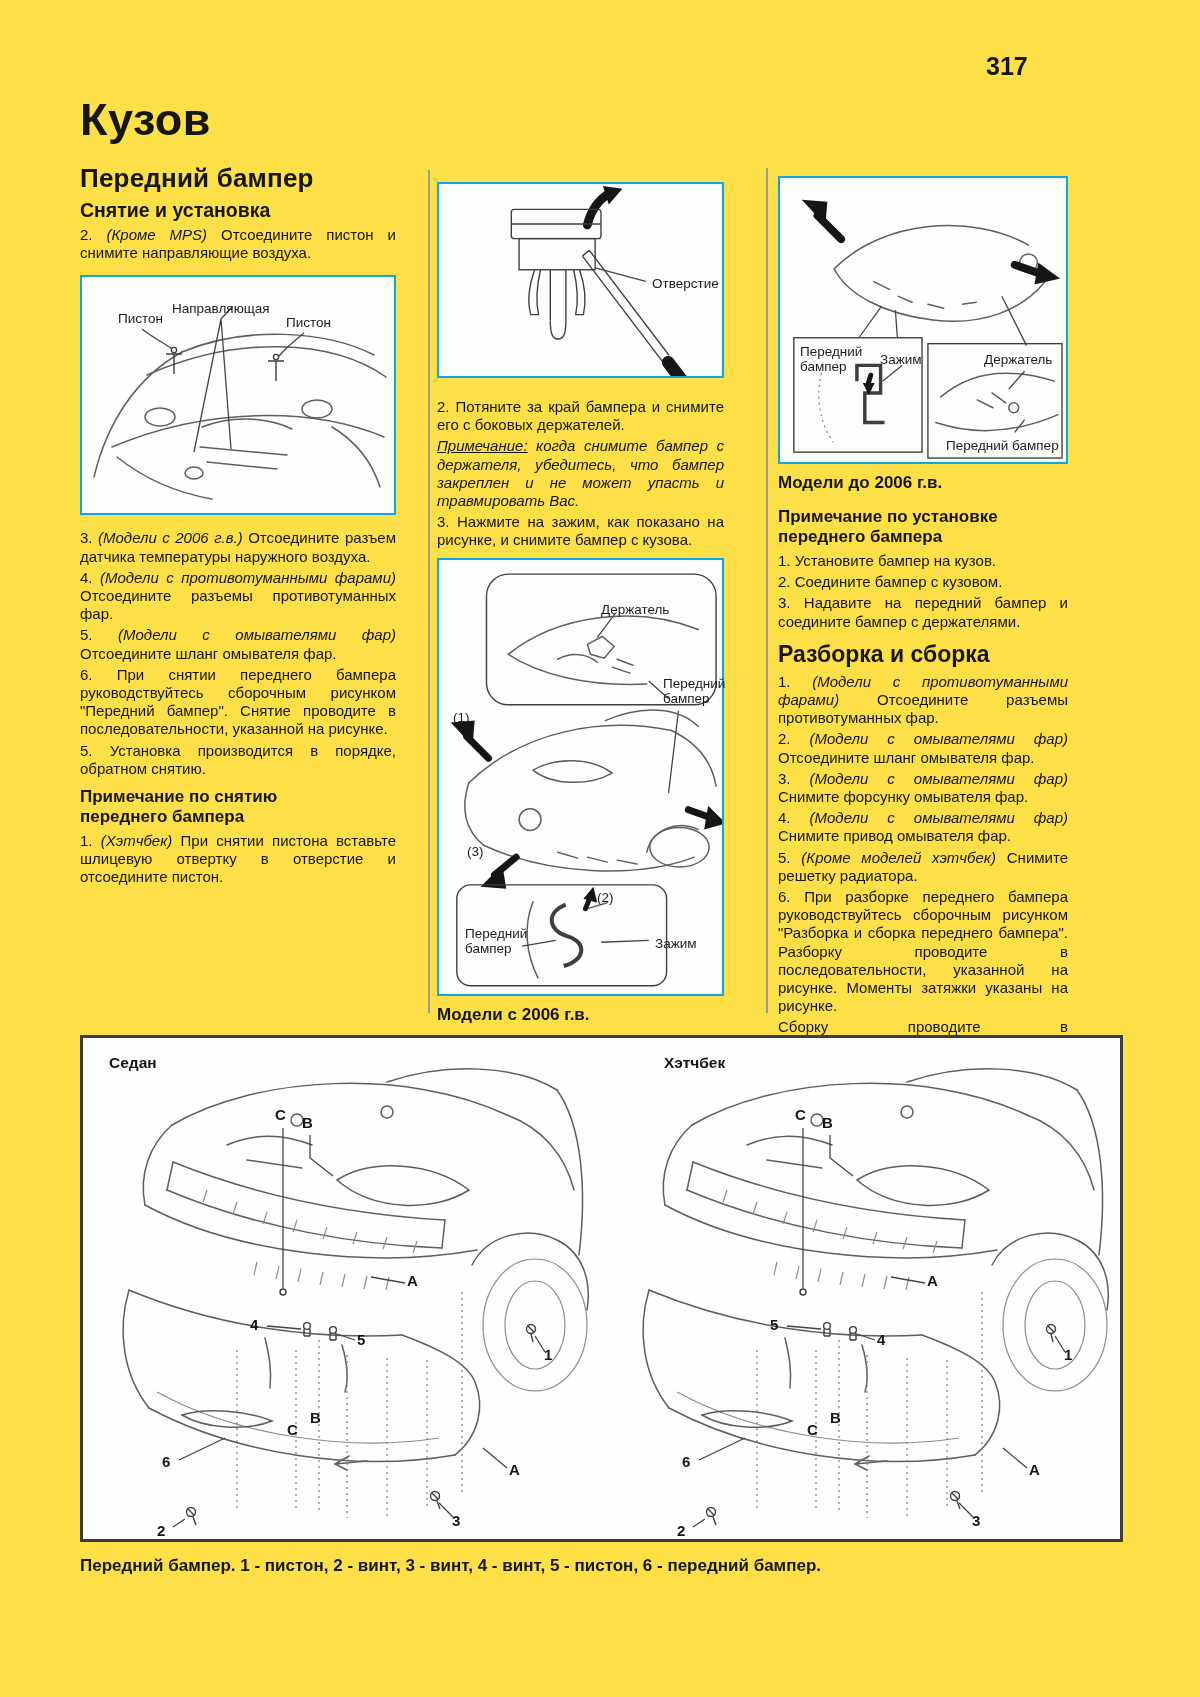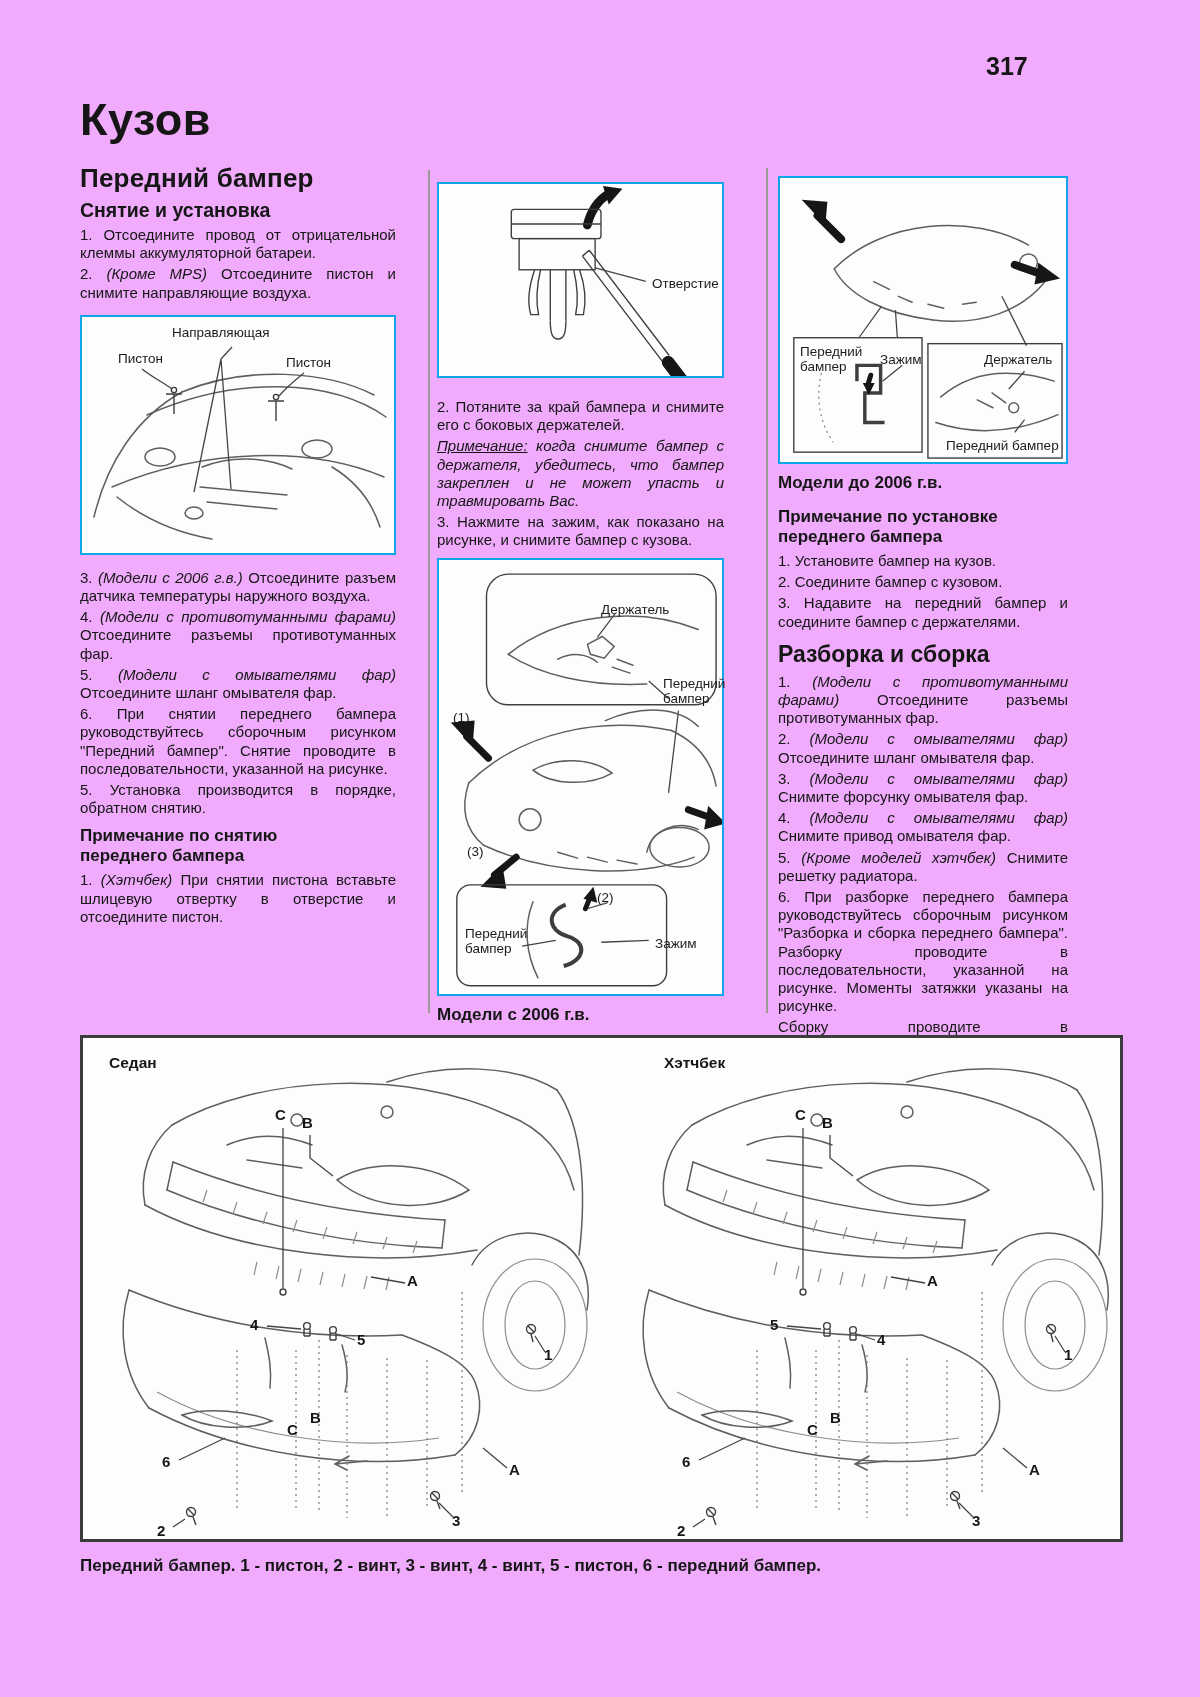--- a/index.html
+++ b/index.html
@@ -1,18 +1,18 @@
 <!DOCTYPE html>
 <html><head>
 <meta charset="utf-8">
 <style>
   *{margin:0;padding:0;box-sizing:border-box}
   html,body{width:1200px;height:1697px}
   body{position:relative;background:#f4f4f1;font-family:"Liberation Sans",sans-serif;color:#161616}
-  .page{position:absolute;inset:0;background:#f0abfc;overflow:hidden}
+  .page{position:absolute;inset:0;background:#fde047;overflow:hidden}
   .pagenum{position:absolute;left:986px;top:52px;font-size:25px;font-weight:700}
   .title{position:absolute;left:80px;top:94px;font-size:45px;font-weight:700;letter-spacing:.5px}
   .col{position:absolute}
   .h2{font-size:26px;font-weight:700;margin-bottom:5px;letter-spacing:.2px}
   .h3{font-size:19.5px;font-weight:700;margin-bottom:4px}
   .h4{font-size:17px;font-weight:700;line-height:20px;margin:9px 0 5px}
   .step{font-size:15px;line-height:18.2px;text-align:justify;margin-bottom:3px}
   .i{font-style:italic}
   .note-i{font-style:italic}
   .lead{font-style:italic;text-decoration:underline}
@@ -45,21 +45,20 @@
   <div class="pagenum">317</div>
   <div class="title">Кузов</div>
 
   <div class="sep" style="left:428px;top:170px;height:843px"></div>
   <div class="sep" style="left:766px;top:168px;height:845px"></div>
 
   <section class="col" style="left:80px;top:163px;width:316px">
     <h2 class="h2">Передний бампер</h2>
     <h3 class="h3">Снятие и установка</h3>
 
-    <p class="step"><span>1.</span> <span>Отсоедините провод от отрицательной клеммы аккумуляторной батареи.</span></p>
     <p class="step"><span>2.</span> <span class="i">(Кроме MPS)</span> <span>Отсоедините пистон и снимите направляющие воздуха.</span></p>
 
     <figure class="fig" style="height:240px;margin:13px 0 14px">
       <svg viewBox="0 0 312 236">
         <path class="s" d="M12,200 C25,145 55,100 100,75"></path>
         <path class="s" d="M65,98 C155,58 250,62 304,100"></path>
         <path class="s" d="M30,170 C125,130 230,130 302,160"></path>
         <path class="s" d="M100,75 C165,48 245,54 292,78"></path>
         <path class="s" d="M120,150 C150,138 185,140 210,152 M118,170 L205,178 M125,185 L195,192"></path>
         <ellipse class="s" cx="78" cy="140" rx="15" ry="9"></ellipse>
@@ -71,21 +70,21 @@
         <path class="s2" d="M139,42 L112,175 M139,42 L149,172"></path>
         <path class="s2" d="M60,52 C70,60 82,66 90,72"></path>
         <path class="s2" d="M222,56 C212,64 203,72 197,79"></path>
         <g class="sy">
           <path d="M84,77 L100,77 M92,77 L92,97"></path>
             <circle cx="92" cy="73" r="2.6"></circle>
           <path d="M186,84 L202,84 M194,84 L194,104"></path>
             <circle cx="194" cy="80" r="2.6"></circle>
         </g>
       </svg>
-      <span class="flabel" style="left:90px;top:8px">Направляющая</span>
+      <span class="flabel" style="left:90px;top:24px">Направляющая</span>
       <span class="flabel" style="left:36px;top:34px">Пистон</span>
       <span class="flabel" style="left:204px;top:38px">Пистон</span>
     </figure>
 
     <p class="step"><span>3.</span> <span class="i">(Модели с 2006 г.в.)</span> <span>Отсоедините разъем датчика температуры наружного воздуха.</span></p>
     <p class="step"><span>4.</span> <span class="i">(Модели с противотуманными фарами)</span> <span>Отсоедините разъемы противотуманных фар.</span></p>
     <p class="step"><span>5.</span> <span class="i">(Модели с омывателями фар)</span> <span>Отсоедините шланг омывателя фар.</span></p>
     <p class="step"><span>6.</span> <span>При снятии переднего бампера руководствуйтесь сборочным рисунком "Передний бампер". Снятие проводите в последовательности, указанной на рисунке.</span></p>
     <p class="step"><span>5.</span> <span>Установка производится в порядке, обратном снятию.</span></p>
 

